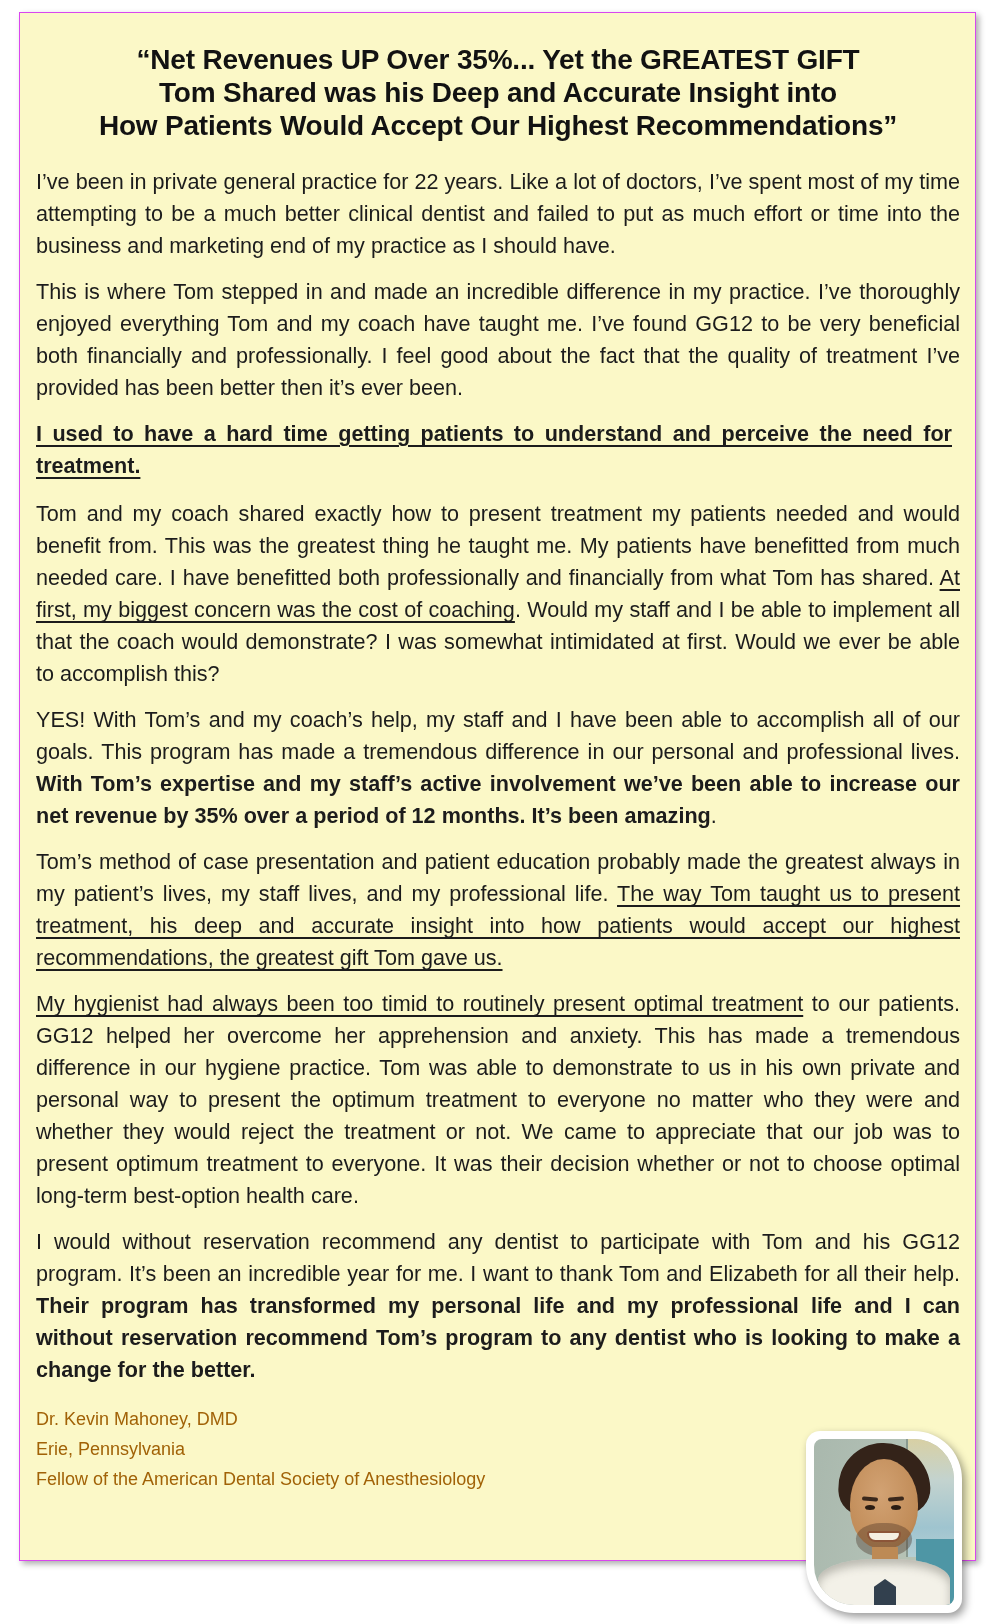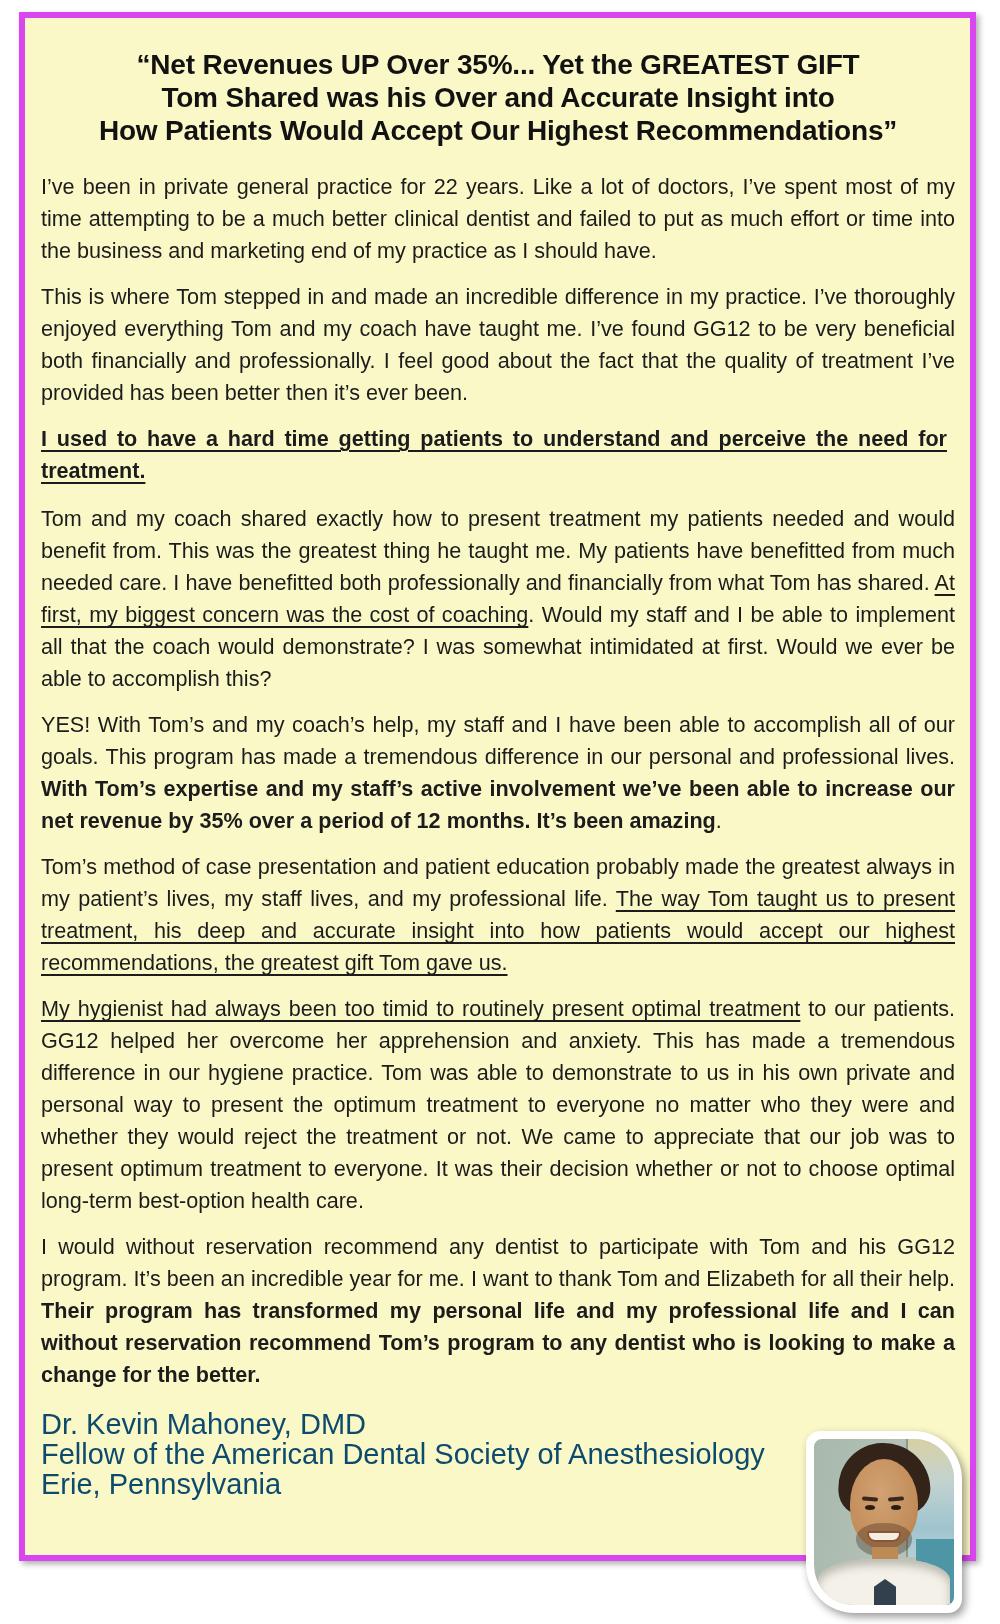--- a/index.html
+++ b/index.html
@@ -6,37 +6,37 @@
   body{
     width:1000px;height:1624px;position:relative;
     background:#ffffff;
     font-family:"Liberation Sans", sans-serif;
     -webkit-font-smoothing:antialiased;
   }
   .card{
     position:absolute;left:19px;top:12px;width:957px;height:1549px;
     box-sizing:border-box;
     background:#fbf8c7;
-    border:6px solid #d946ef;
+    border:1px solid #d946ef;
     box-shadow:3px 3px 6px rgba(0,0,0,0.32);
     padding:16px 15px 0 16px;
   }
   .headline{
     text-align:center;font-weight:700;font-size:28px;line-height:33px;
     color:#121212;margin:14px 0 24px 0;letter-spacing:-0.2px;
   }
   .body-copy p{
     font-size:21.6px;line-height:32px;color:#1c1c1c;
     text-align:justify;margin:0 0 14px 0;
   }
   .body-copy p.heading{font-weight:700;margin:4px 8px 16px 0;}
   .b{font-weight:700;}
   .u{text-decoration:underline;text-decoration-thickness:2px;text-underline-offset:4px;}
   .signature{
-    font-size:29px;line-height:30px;color:#0c4a6e;margin-top:18px;
+    font-size:18px;line-height:30px;color:#a16207;margin-top:18px;
   }
   
   .photo-frame{
     position:absolute;left:806px;top:1431px;width:156px;height:182px;
     box-sizing:border-box;background:#ffffff;
     border-radius:14px 48px 14px 48px;
     box-shadow:3px 4px 8px rgba(0,0,0,0.40);
     padding:8px;
   }
   .photo-inner{
@@ -89,39 +89,39 @@
     background:#32404e;clip-path:polygon(0 30%,50% 0,100% 30%,100% 100%,0 100%);
   }
 </style>
 </head>
 <body>
 
 <div class="card">
 
   <div class="headline">
     <div>“Net Revenues UP Over 35%... Yet the GREATEST GIFT</div>
-    <div>Tom Shared was his Over and Accurate Insight into</div>
+    <div>Tom Shared was his Deep and Accurate Insight into</div>
     <div>How Patients Would Accept Our Highest Recommendations”</div>
   </div>
 
   <div class="body-copy">
       <p><span>I’ve been in private general practice for 22 years. Like a lot of doctors, I’ve spent most of my time attempting to be a much better clinical dentist and failed to put as much effort or time into the business and marketing end of my practice as I should have.</span></p>
       <p><span>This is where Tom stepped in and made an incredible difference in my practice. I’ve thoroughly enjoyed everything Tom and my coach have taught me.  I’ve found GG12 to be very beneficial both financially and professionally. I feel good about the fact that the quality of treatment I’ve provided has been better then it’s ever been.</span></p>
       <p class="heading"><span class="b u">I used to have a hard time getting patients to understand and perceive the need for treatment.</span></p>
       <p><span>Tom and my coach shared exactly how to present treatment my patients needed and would benefit from. This was the greatest thing he taught me. My patients have benefitted from much needed care. I have benefitted both professionally and financially from what Tom has shared. </span><span class="u">At first, my biggest concern was the cost of coaching</span><span>. Would my staff and I be able to implement all that the coach would demonstrate? I was somewhat intimidated at first. Would we ever be able to accomplish this?</span></p>
       <p><span>YES!  With Tom’s and my coach’s help, my staff and I have been able to accomplish all of our goals. This program has made a tremendous difference in our personal and professional lives. </span><span class="b">With Tom’s expertise and my staff’s active involvement we’ve been able to increase our net revenue by 35% over a period of 12 months.  It’s been amazing</span><span>.</span></p>
       <p><span>Tom’s method of case presentation and patient education probably made the greatest always in my patient’s lives, my staff lives, and my professional life. </span><span class="u">The way Tom taught us to present treatment, his deep and accurate insight into how patients would accept our highest recommendations, the greatest gift Tom gave us. </span></p>
       <p><span class="u">My hygienist had always been too timid to routinely present optimal treatment</span><span> to our patients.  GG12 helped her overcome her apprehension and anxiety. This has made a tremendous difference in our hygiene practice.  Tom was able to demonstrate to us in his own private and personal way to present the optimum treatment to everyone no matter who they were and whether they would reject the treatment or not.  We came to appreciate that our job was to present optimum treatment to everyone. It was their decision whether or not to choose optimal long-term best-option health care.</span></p>
       <p><span>I would without reservation recommend any dentist to participate with Tom and his GG12 program. It’s been an incredible year for me. I want to thank Tom and Elizabeth for all their help. </span><span class="b">Their program has transformed my personal life and my professional life and I can without reservation recommend Tom’s program to any dentist who is looking to make a change for the better.</span></p>
     </div>
 
   <div class="signature">
     <div>Dr. Kevin Mahoney, DMD</div>
+    <div>Erie, Pennsylvania</div>
     <div>Fellow of the American Dental Society of Anesthesiology</div>
-    <div>Erie, Pennsylvania</div>
   </div>
 
 </div>
 
 <figure class="photo-frame" style="margin:0;" title="Portrait of smiling dark-haired dentist in white lab coat">
   <div class="photo-inner">
     <div class="map-poster"></div>
     <div class="teal-corner"></div>
     <div class="hair-shape"></div>
     <div class="face-shape"></div>

